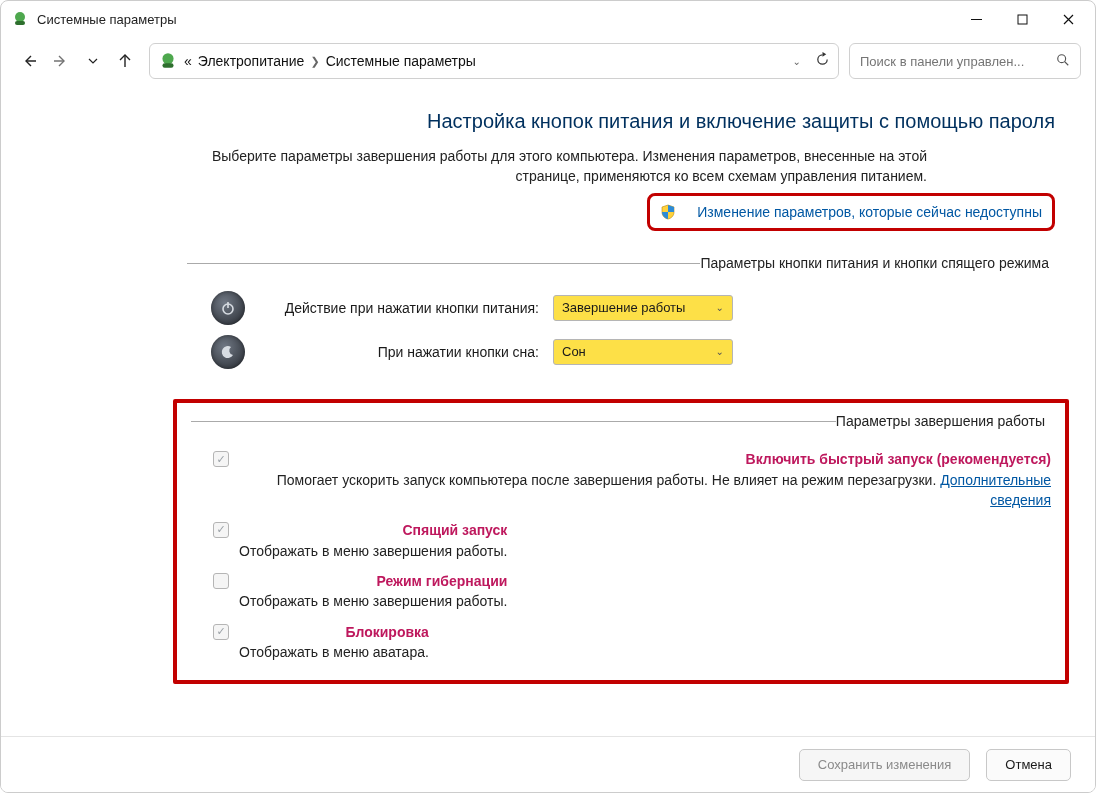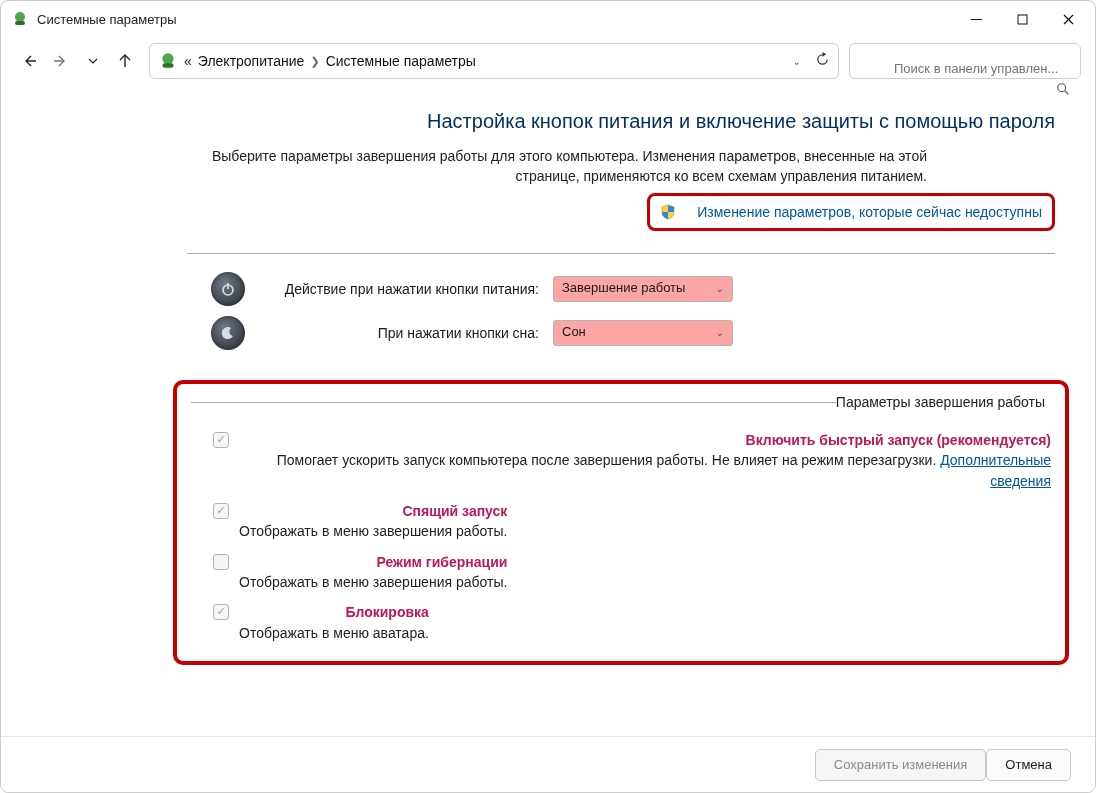--- a/index.html
+++ b/index.html
@@ -67,24 +67,23 @@
     white-space: nowrap;
   }
   .addrbar .sep { color: #666; font-size: 11px; }
   .addrbar .spacer { flex: 1; }
   .searchbox {
     width: 232px;
     height: 36px;
     border: 1px solid #d0d0d0;
     border-radius: 6px;
     display: flex;
-    align-items: flex-end;
-    padding: 17px 10px;
+    align-items: center;
+    padding: 2px 10px;
     gap: 6px;
-    flex-direction: column;
   }
   .searchbox input {
     border: none; outline: none;
     flex: 1; font-size: 13px;
     color: #444;
     min-width: 0;
     text-overflow: ellipsis;
   }
 
   
@@ -147,28 +146,28 @@
   .row .circle svg { display:block; }
   .row .lbl { flex: 0 0 280px; }
   .sel {
     width: 180px; height: 26px;
     border: 1px solid #b5b5b5;
     border-radius: 3px;
     display: flex; align-items: center;
     padding: 0 8px;
     justify-content: space-between;
     font-size: 13px;
-    background: #fca5a5;
+    background: #fde047;
   }
   .sel .chev { color: #555; font-size: 10px; }
 
   
   .bigred {
     border: 4px solid #c20000;
-    border-radius: 10px;
+    border-radius: 2px;
     margin: 20px -14px 0 -14px;
     padding: 4px 14px 18px 14px;
   }
   .bigred fieldset { margin-top: 4px; }
   .opt {
     display: flex;
     margin: 10px 0 0 22px;
     gap: 10px;
     align-items: flex-start;
   }
@@ -190,21 +189,21 @@
   
   .footer {
     position: absolute;
     bottom: 0; left: 0; right: 0;
     height: 56px;
     border-top: 1px solid #e4e4e4;
     display: flex;
     align-items: center;
     justify-content: flex-end;
     padding: 0 24px;
-    gap: 0;
+    gap: 16px;
     background: #fff;
   }
   .btn {
     height: 32px;
     padding: 0 18px;
     border: 1px solid #c8c8c8;
     border-radius: 5px;
     background: #fbfbfb;
     font-size: 13px;
     display: flex; align-items: center;
@@ -309,20 +308,21 @@
       <svg width="16" height="16" viewBox="0 0 16 16">
         <path d="M8 1 L14 3 V8 C14 12 11 14.5 8 15 C5 14.5 2 12 2 8 V3 Z" fill="#ffd23b" stroke="#b8860b" stroke-width=".6"></path>
         <path d="M8 1 L14 3 V8 H8 Z" fill="#2d8bd6"></path>
         <path d="M8 8 H2 V8 C2 12 5 14.5 8 15 Z" fill="#2d8bd6"></path>
       </svg>
     </span>
     <span class="linktext">Изменение параметров, которые сейчас недоступны</span>
   </div>
 
   <fieldset>
+    <legend>Параметры кнопки питания и кнопки спящего режима</legend>
 
     <div class="row">
       <span class="circle">
         <svg width="18" height="18" viewBox="0 0 18 18">
             <circle cx="9" cy="10" r="5" fill="none" stroke="#d7dce2" stroke-width="1.6"></circle>
             <rect x="8.2" y="3" width="1.6" height="6" fill="#d7dce2"></rect>
           </svg>
       </span>
       <span class="lbl">Действие при нажатии кнопки питания:</span>
       <div class="sel">

